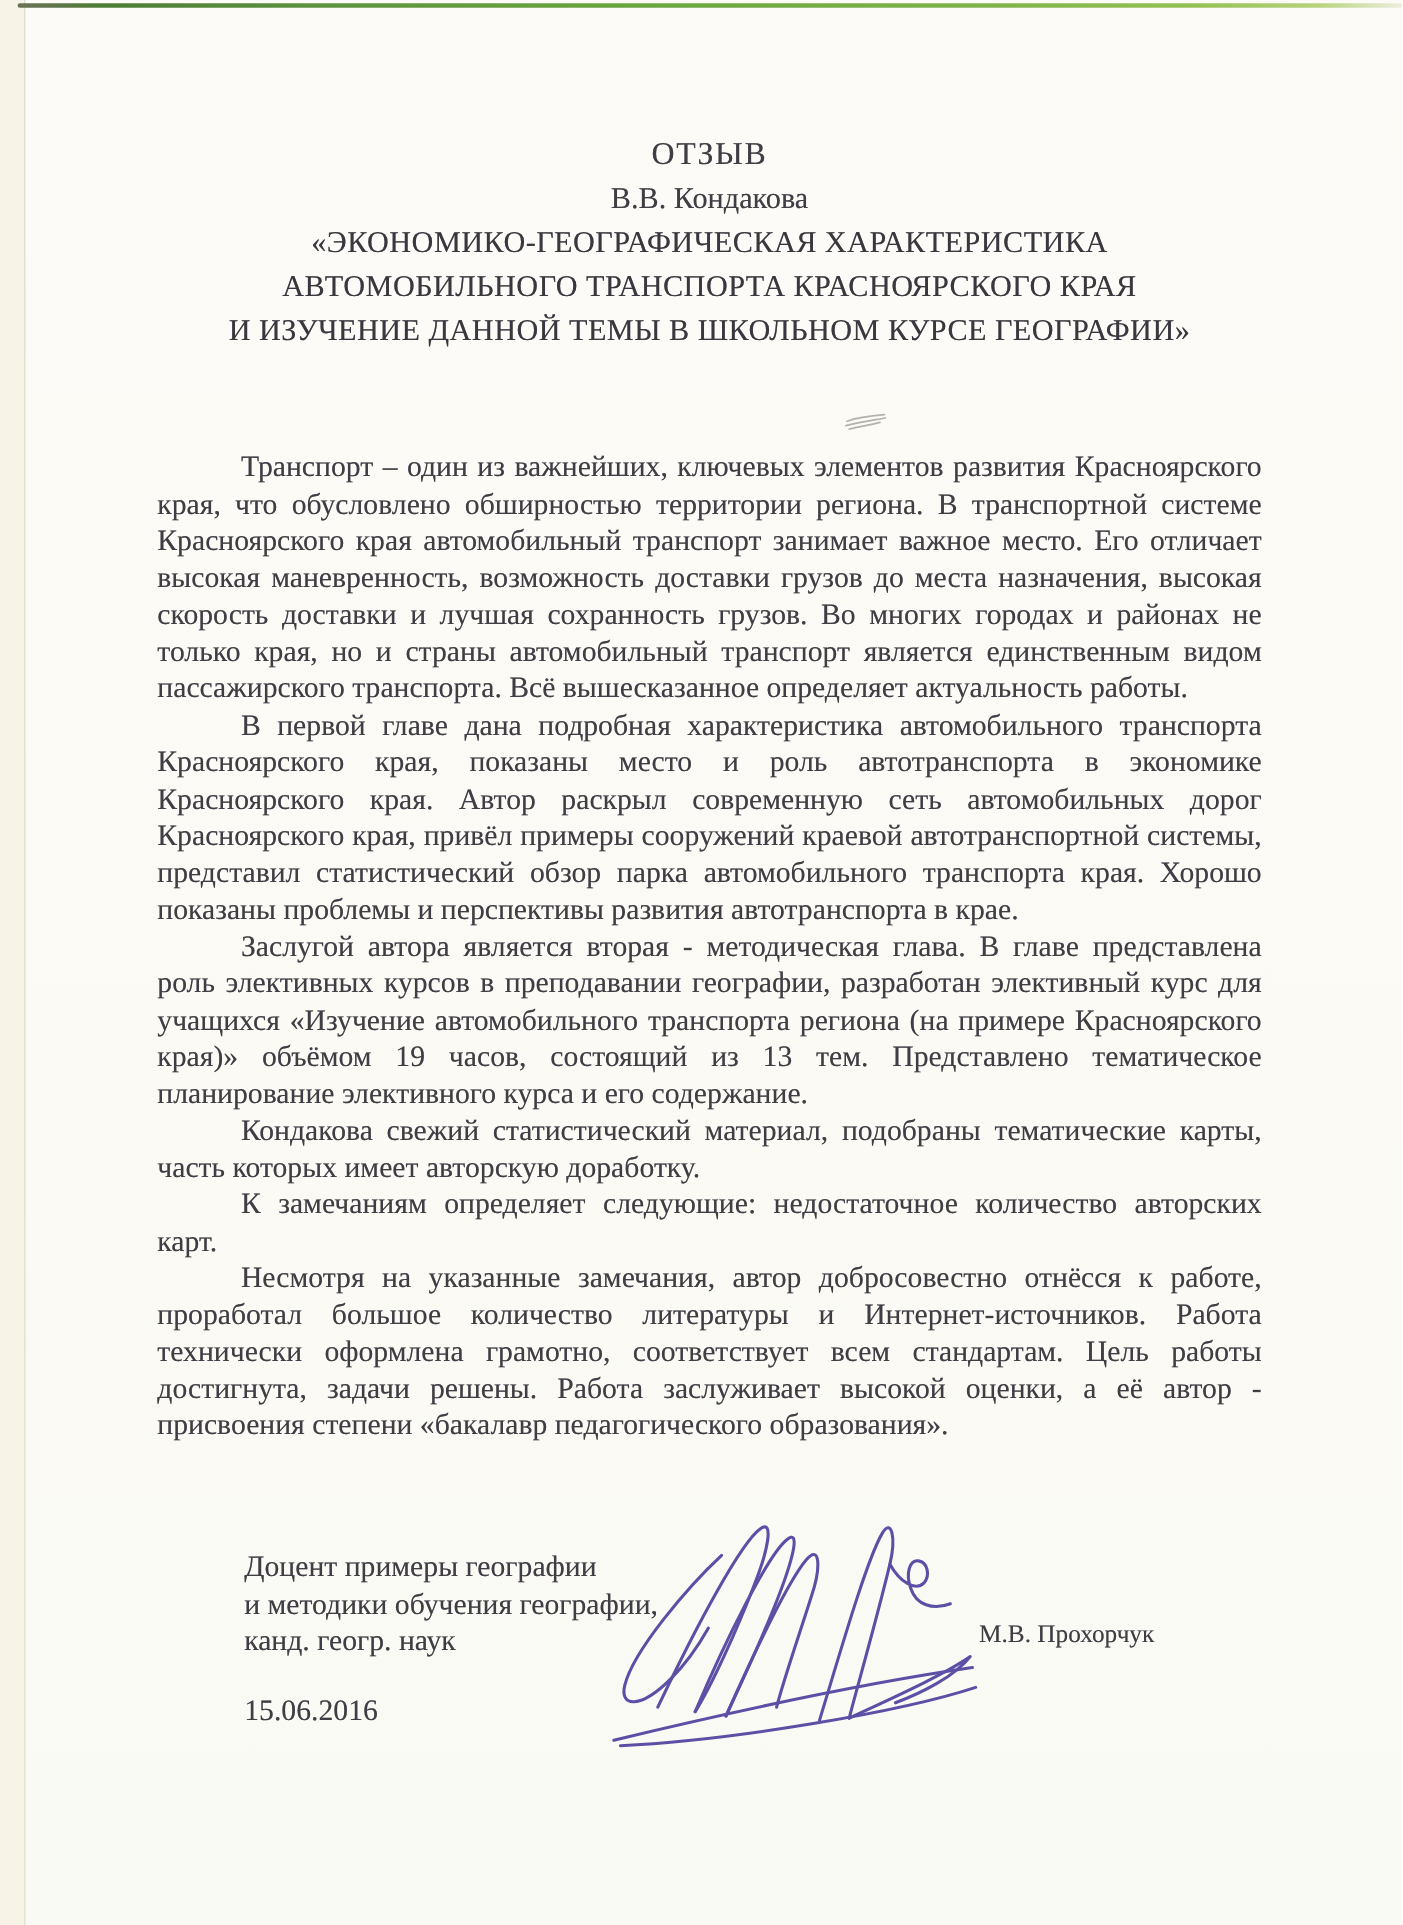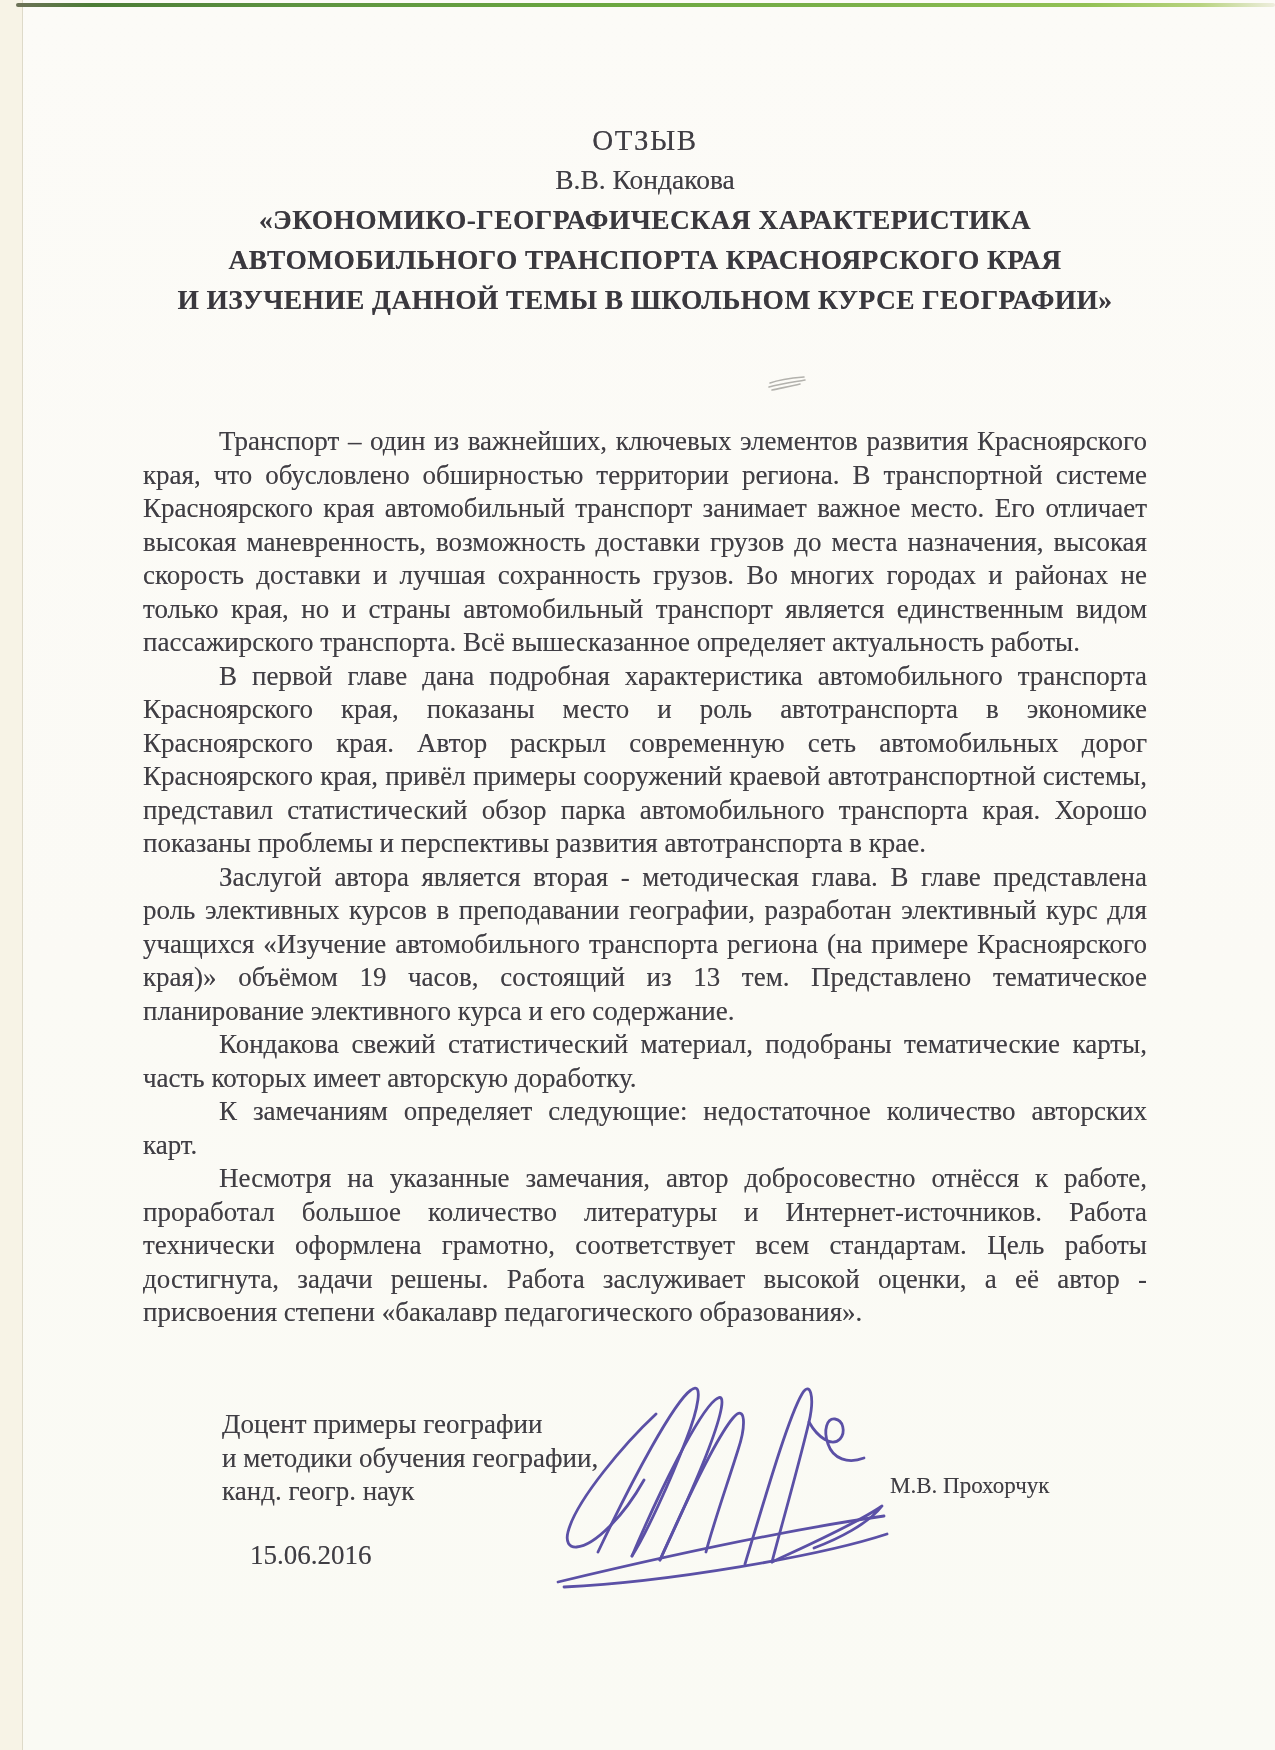--- a/index.html
+++ b/index.html
@@ -37,25 +37,25 @@
     text-align:center;color:#403e44;
   }
   .doc-header .h-line{
     font-size:27.5px;line-height:40px;white-space:nowrap;
     text-shadow:0 0 .5px rgba(64,62,68,.55);
   }
   .doc-header .h-title{
     font-size:29px;letter-spacing:1.5px;
   }
   .doc-header .h-bold{
-    font-weight:bold;letter-spacing:.4px;color:#3a383e;
+    font-weight:normal;letter-spacing:.4px;color:#3a383e;
   }
   
   .doc-body{
-    position:absolute;left:143px;top:425px;width:1004px;
+    position:absolute;left:143px;top:408px;width:1004px;
     color:#403e44;font-size:27px;line-height:33.5px;
     text-align:justify;
     text-shadow:0 0 .5px rgba(64,62,68,.5);
   }
   .doc-body p{
     margin:0;text-indent:76px;
   }
   
   .sig-position{
     position:absolute;left:222px;top:1408px;
@@ -64,21 +64,20 @@
   }
   .sig-name{
     position:absolute;left:890px;top:1473px;
     color:#403e44;font-size:23px;white-space:nowrap;
     text-shadow:0 0 .5px rgba(64,62,68,.5);
   }
   .sig-date{
     position:absolute;left:222px;top:1540px;
     color:#403e44;font-size:27px;
     text-shadow:0 0 .5px rgba(64,62,68,.5);
-    margin-left:28px;
   }
   .sig-autograph{
     position:absolute;left:538px;top:1376px;width:352px;height:218px;
   }
 </style>
 </head>
 <body>
 
 <div class="scan-page">
 

